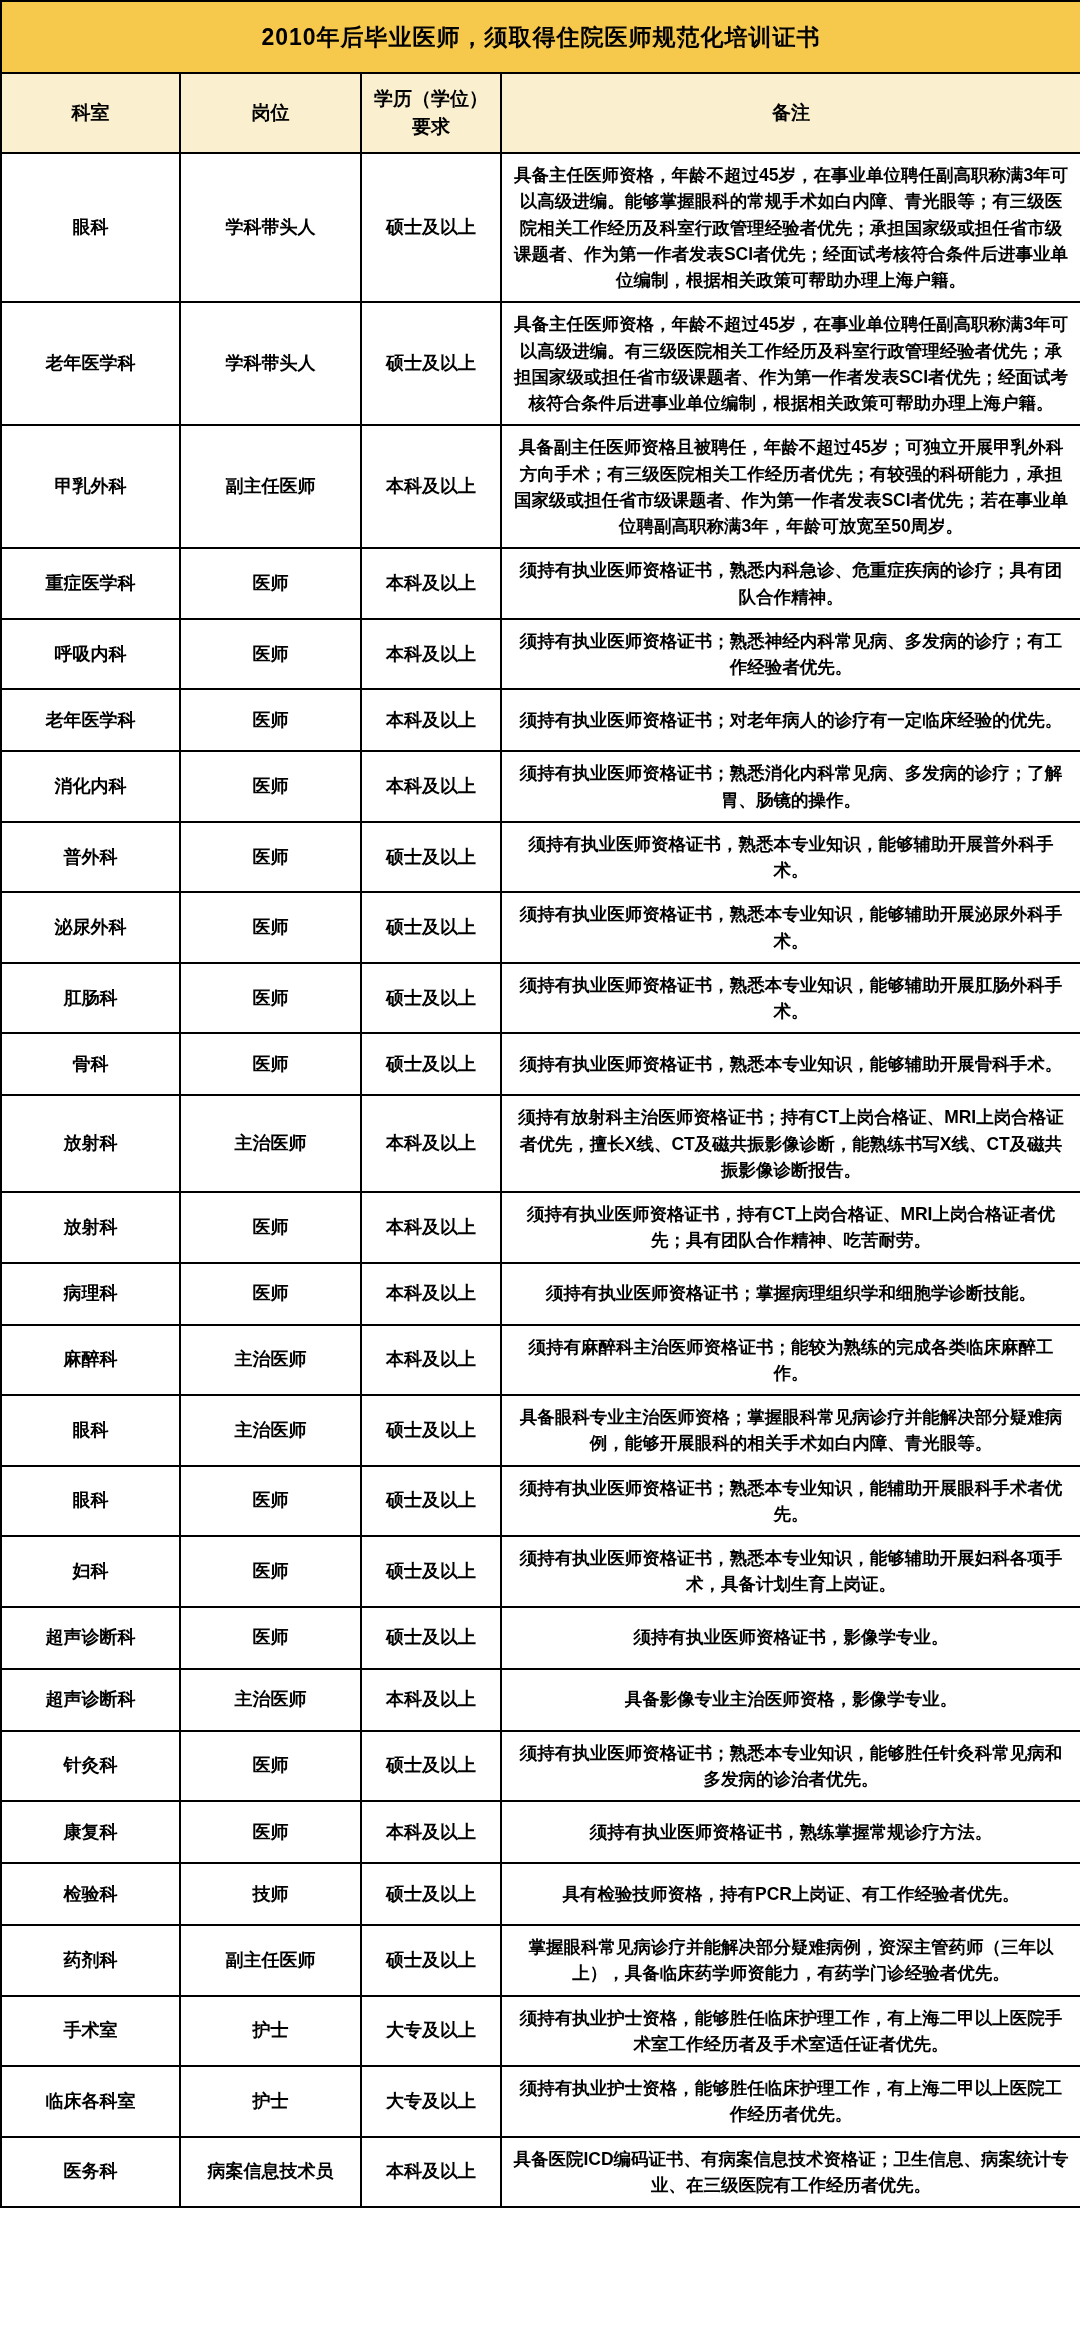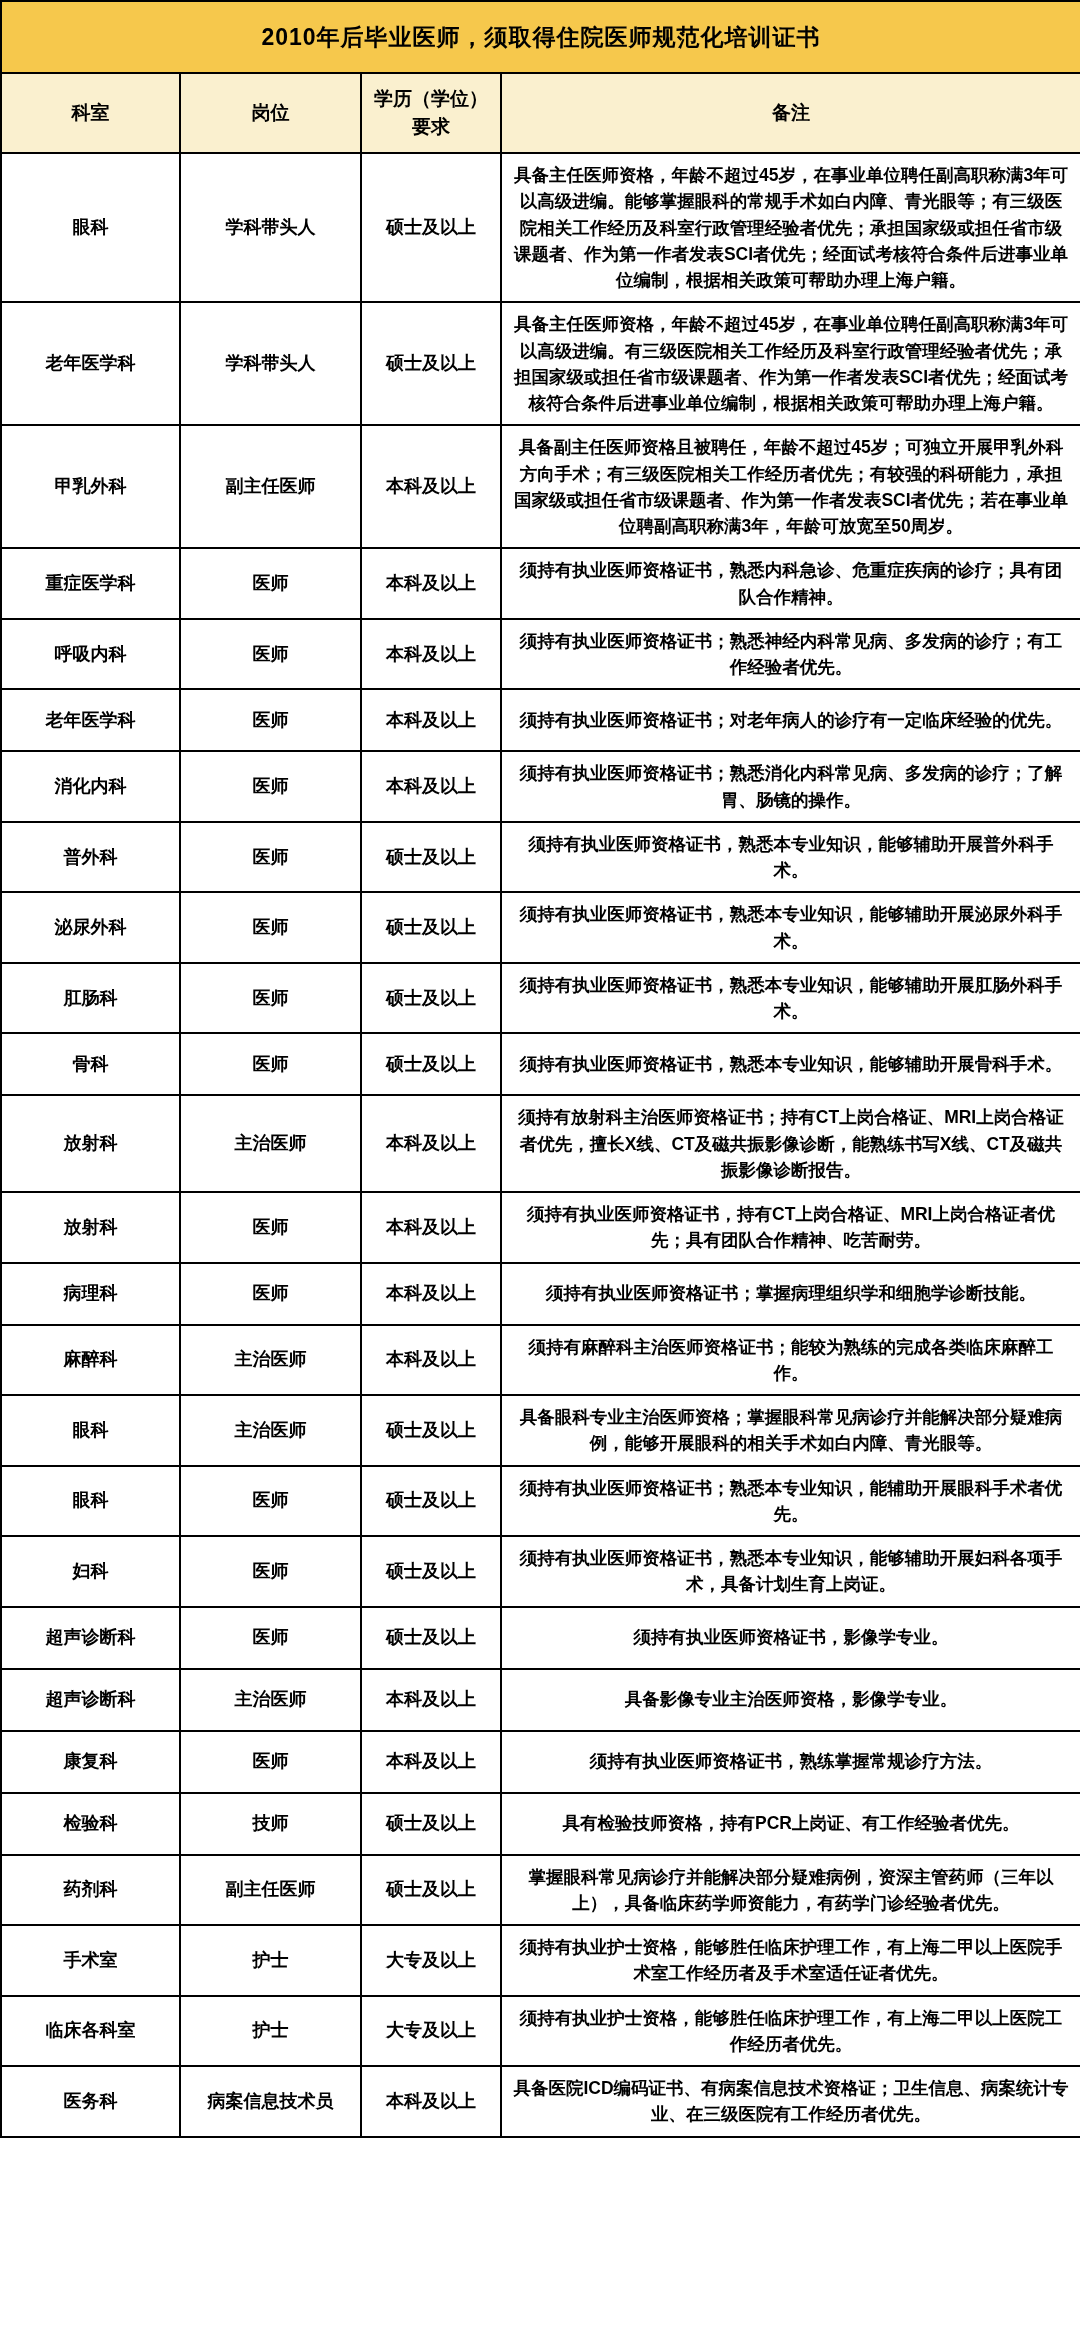--- a/index.html
+++ b/index.html
@@ -203,20 +203,26 @@
     <td class="c-education">硕士及以上</td>
     <td class="c-remark">须持有执业医师资格证书，影像学专业。</td>
   </tr>
         <tr>
     <td class="c-dept">超声诊断科</td>
     <td class="c-position">主治医师</td>
     <td class="c-education">本科及以上</td>
     <td class="c-remark">具备影像专业主治医师资格，影像学专业。</td>
   </tr>
         <tr>
+    <td class="c-dept">针灸科</td>
+    <td class="c-position">医师</td>
+    <td class="c-education">硕士及以上</td>
+    <td class="c-remark">须持有执业医师资格证书；熟悉本专业知识，能够胜任针灸科常见病和多发病的诊治者优先。</td>
+  </tr>
+        <tr>
     <td class="c-dept">康复科</td>
     <td class="c-position">医师</td>
     <td class="c-education">本科及以上</td>
     <td class="c-remark">须持有执业医师资格证书，熟练掌握常规诊疗方法。</td>
   </tr>
         <tr>
     <td class="c-dept">检验科</td>
     <td class="c-position">技师</td>
     <td class="c-education">硕士及以上</td>
     <td class="c-remark">具有检验技师资格，持有PCR上岗证、有工作经验者优先。</td>

